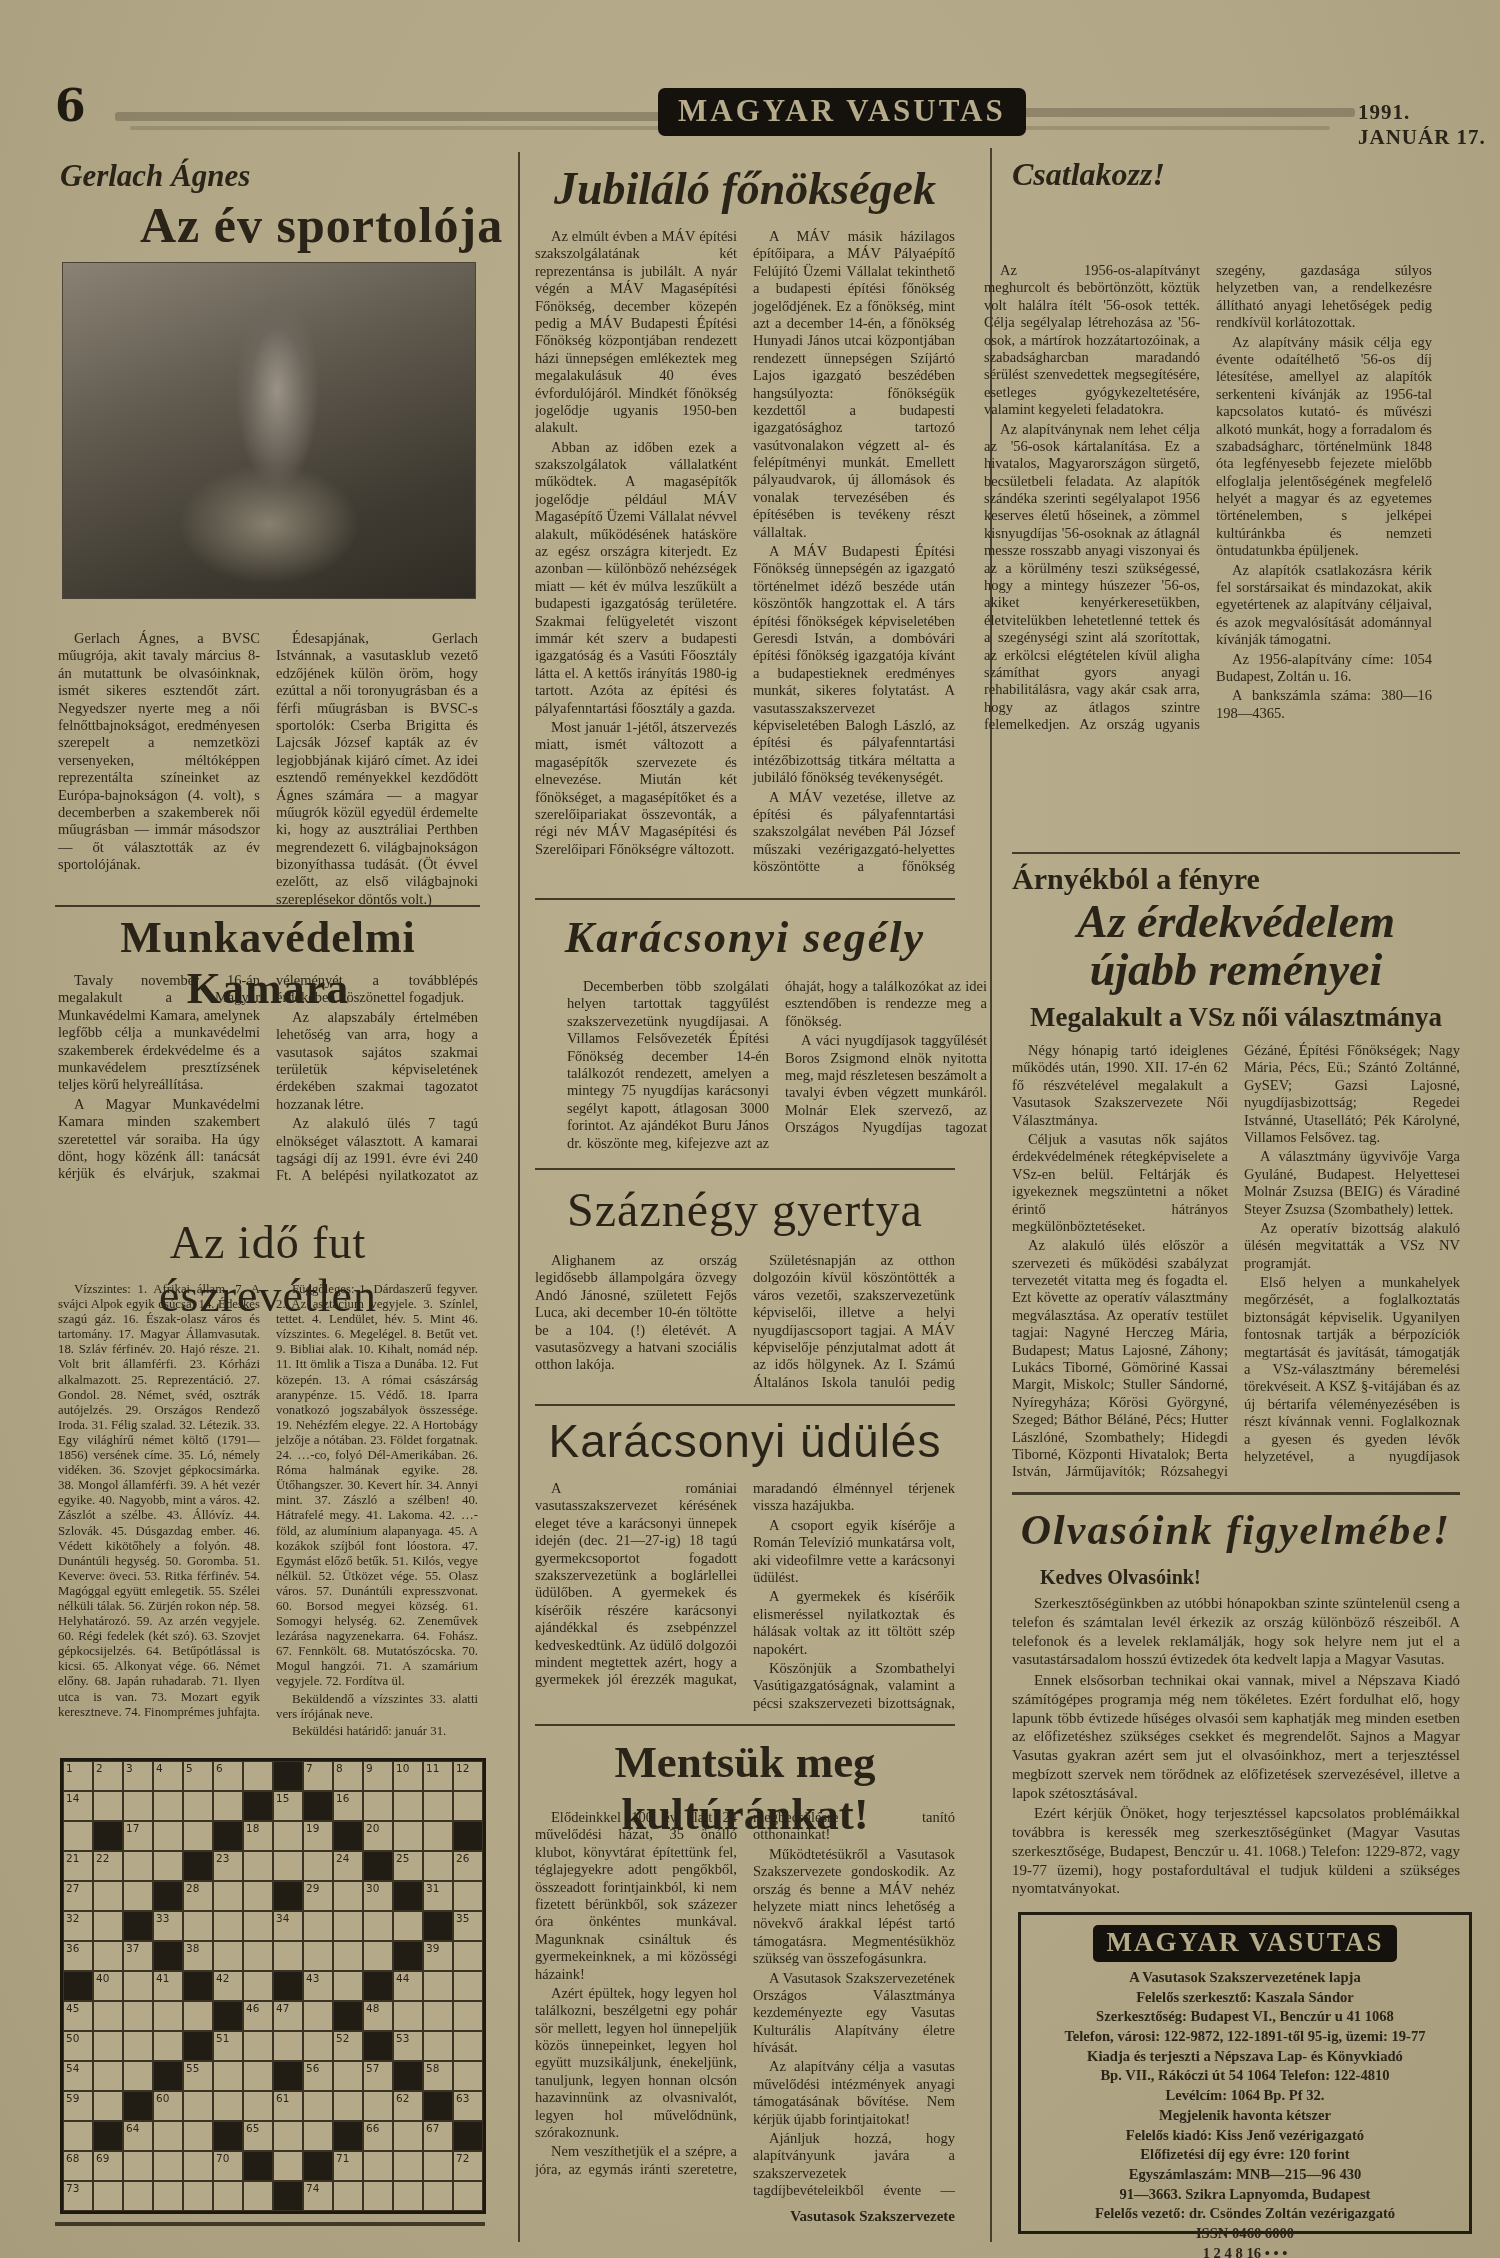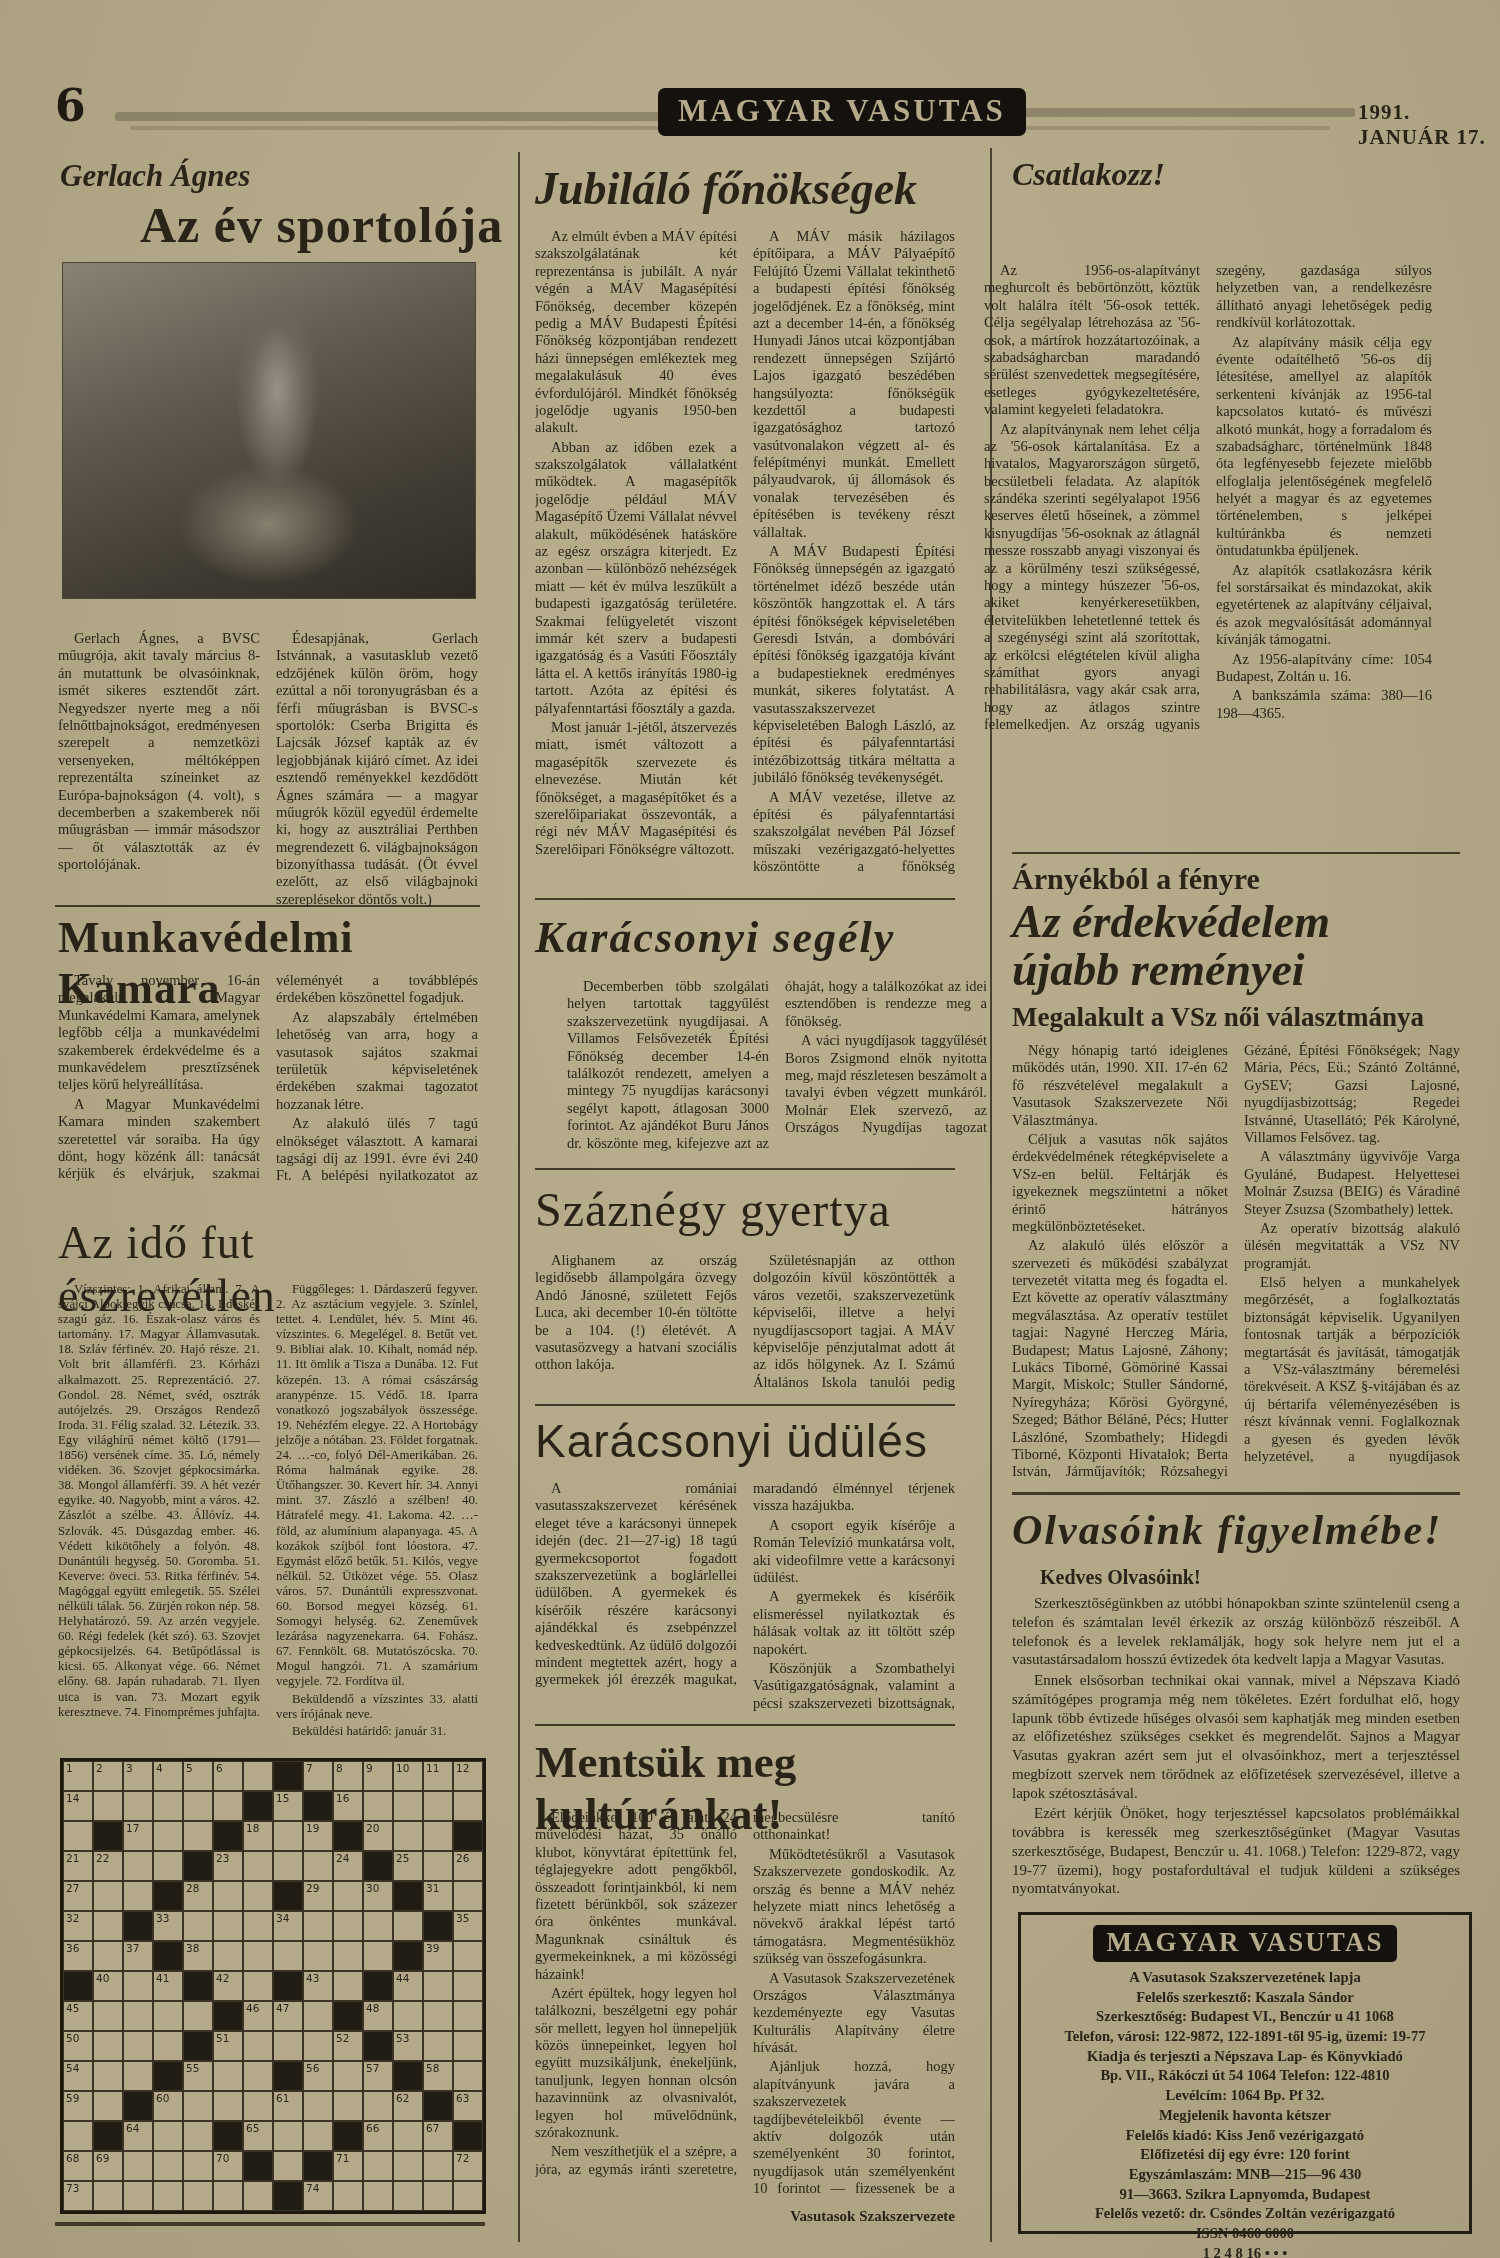--- a/index.html
+++ b/index.html
@@ -19,21 +19,21 @@
   .byline-ital{font-size:31px;font-weight:bold;font-style:italic;}
   .h-sport{font-size:50px;font-weight:bold;letter-spacing:1px;}
   .photo{background:
      radial-gradient(ellipse 60px 140px at 52% 38%, #9a9286 0%, #6d665c 45%, rgba(0,0,0,0) 70%),
      radial-gradient(ellipse 120px 80px at 50% 78%, #87806f 0%, rgba(0,0,0,0) 75%),
      linear-gradient(160deg, #8a8274 0%, #5d574c 40%, #3f3a31 75%, #2f2b24 100%);
      border:1px solid #4a4435;}
   .cols2{column-count:2;column-gap:16px;text-align:justify;overflow:hidden;}
   .para{margin:0 0 2px 0;text-indent:16px;font-size:14.5px;line-height:1.2;}
   .small .para{font-size:12.8px;line-height:1.18;}
-  .h-center{}
+  .h-center{text-align:center;}
   .h-kamara{font-size:44px;font-weight:bold;letter-spacing:1px;}
   .h-ido{font-size:46px;letter-spacing:1px;}
   .h-jub{font-size:46px;font-weight:bold;font-style:italic;}
   .h-segely{font-size:44px;font-weight:bold;font-style:italic;letter-spacing:2px;}
   .h-gyertya{font-size:48px;letter-spacing:1px;}
   .h-udules{font-size:46px;font-family:"Liberation Sans",sans-serif;letter-spacing:1px;}
   .h-kultura{font-size:45px;font-weight:bold;letter-spacing:0px;}
   .kicker{font-size:32px;font-weight:bold;font-style:italic;}
   .h-56{font-size:47px;font-weight:bold;letter-spacing:1px;}
   .kicker2{font-size:30px;font-weight:bold;}
@@ -488,20 +488,21 @@
     </div>
 
   <div class="hrule" style="left:535px;top:1724px;width:420px;"></div>
   <div class="abs h-kultura h-center" style="left:535px;top:1736px;width:420px;">Mentsük meg kultúránkat!</div>
   <div class="abs cols2" style="left:535px;top:1802px;width:420px;height:398px;margin-top:7px;">
       <p class="para">Elődeinkkel 100 év alatt 24 művelődési házat, 35 önálló klubot, könyvtárat építettünk fel, téglajegyekre adott pengőkből, összeadott forintjainkból, ki nem fizetett bérünkből, sok százezer óra önkéntes munkával. Magunknak csináltuk és gyermekeinknek, a mi közösségi házaink!</p>
       <p class="para">Azért épültek, hogy legyen hol találkozni, beszélgetni egy pohár sör mellett, legyen hol ünnepeljük közös ünnepeinket, legyen hol együtt muzsikáljunk, énekeljünk, tanuljunk, legyen honnan olcsón hazavinnünk az olvasnivalót, legyen hol művelődnünk, szórakoznunk.</p>
       <p class="para">Nem veszíthetjük el a szépre, a jóra, az egymás iránti szeretetre, megbecsülésre tanító otthonainkat!</p>
       <p class="para">Működtetésükről a Vasutasok Szakszervezete gondoskodik. Az ország és benne a MÁV nehéz helyzete miatt nincs lehetőség a növekvő árakkal lépést tartó támogatásra. Megmentésükhöz szükség van összefogásunkra.</p>
       <p class="para">A Vasutasok Szakszervezetének Országos Választmánya kezdeményezte egy Vasutas Kulturális Alapítvány életre hívását.</p>
+      <p class="para">Az alapítvány célja a vasutas művelődési intézmények anyagi támogatásának bővítése. Nem kérjük újabb forintjaitokat!</p>
       <p class="para">Ajánljuk hozzá, hogy alapítványunk javára a szakszervezetek tagdíjbevételeikből évente — aktív dolgozók után személyenként 30 forintot, nyugdíjasok után személyenként 10 forintot — fizessenek be a vasutas kultúra megmentése érdekében.</p>
     </div>
   <div class="abs signoff" style="left:535px;top:2208px;width:420px;">Vasutasok Szakszervezete</div>
 
   <div class="abs kicker" style="left:1012px;top:156px;">Csatlakozz!</div>
   <div class="abs cols2" style="left:984px;top:262px;width:448px;height:580px;">
       <p class="para">Az 1956-os-alapítványt meghurcolt és bebörtönzött, köztük volt halálra ítélt '56-osok tették. Célja segélyalap létrehozása az '56-osok, a mártírok hozzátartozóinak, a szabadságharcban maradandó sérülést szenvedettek megsegítésére, esetleges gyógykezeltetésére, valamint kegyeleti feladatokra.</p>
       <p class="para">Az alapítványnak nem lehet célja az '56-osok kártalanítása. Ez a hivatalos, Magyarországon sürgető, becsületbeli feladata. Az alapítók szándéka szerinti segélyalapot 1956 keserves életű hőseinek, a zömmel kisnyugdíjas '56-osoknak az átlagnál messze rosszabb anyagi viszonyai és az a körülmény teszi szükségessé, hogy a mintegy húszezer '56-os, akiket kenyérkeresetükben, életvitelükben lehetetlenné tettek és a szegénységi szint alá szorítottak, az erkölcsi elégtételen kívül aligha számíthat gyors anyagi rehabilitálásra, vagy akár csak arra, hogy az átlagos szintre felemelkedjen. Az ország ugyanis szegény, gazdasága súlyos helyzetben van, a rendelkezésre állítható anyagi lehetőségek pedig rendkívül korlátozottak.</p>
       <p class="para">Az alapítvány másik célja egy évente odaítélhető '56-os díj létesítése, amellyel az alapítók serkenteni kívánják az 1956-tal kapcsolatos kutató- és művészi alkotó munkát, hogy a forradalom és szabadságharc, történelmünk 1848 óta legfényesebb fejezete mielőbb elfoglalja jelentőségének megfelelő helyét a magyar és az egyetemes történelemben, s jelképei kultúránkba és nemzeti öntudatunkba épüljenek.</p>
       <p class="para">Az alapítók csatlakozásra kérik fel sorstársaikat és mindazokat, akik egyetértenek az alapítvány céljaival, és azok megvalósítását adománnyal kívánják támogatni.</p>

